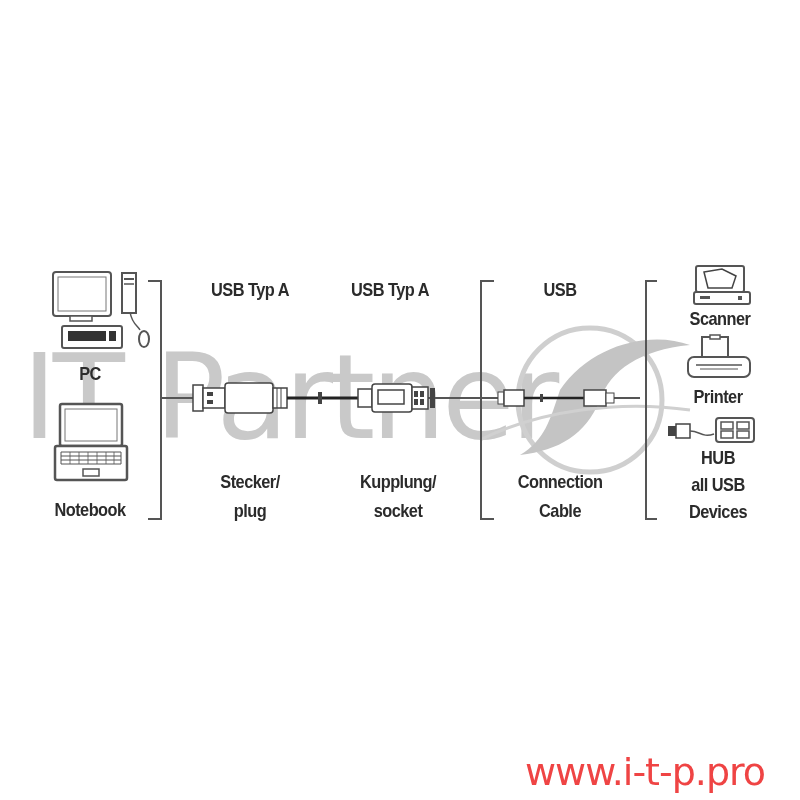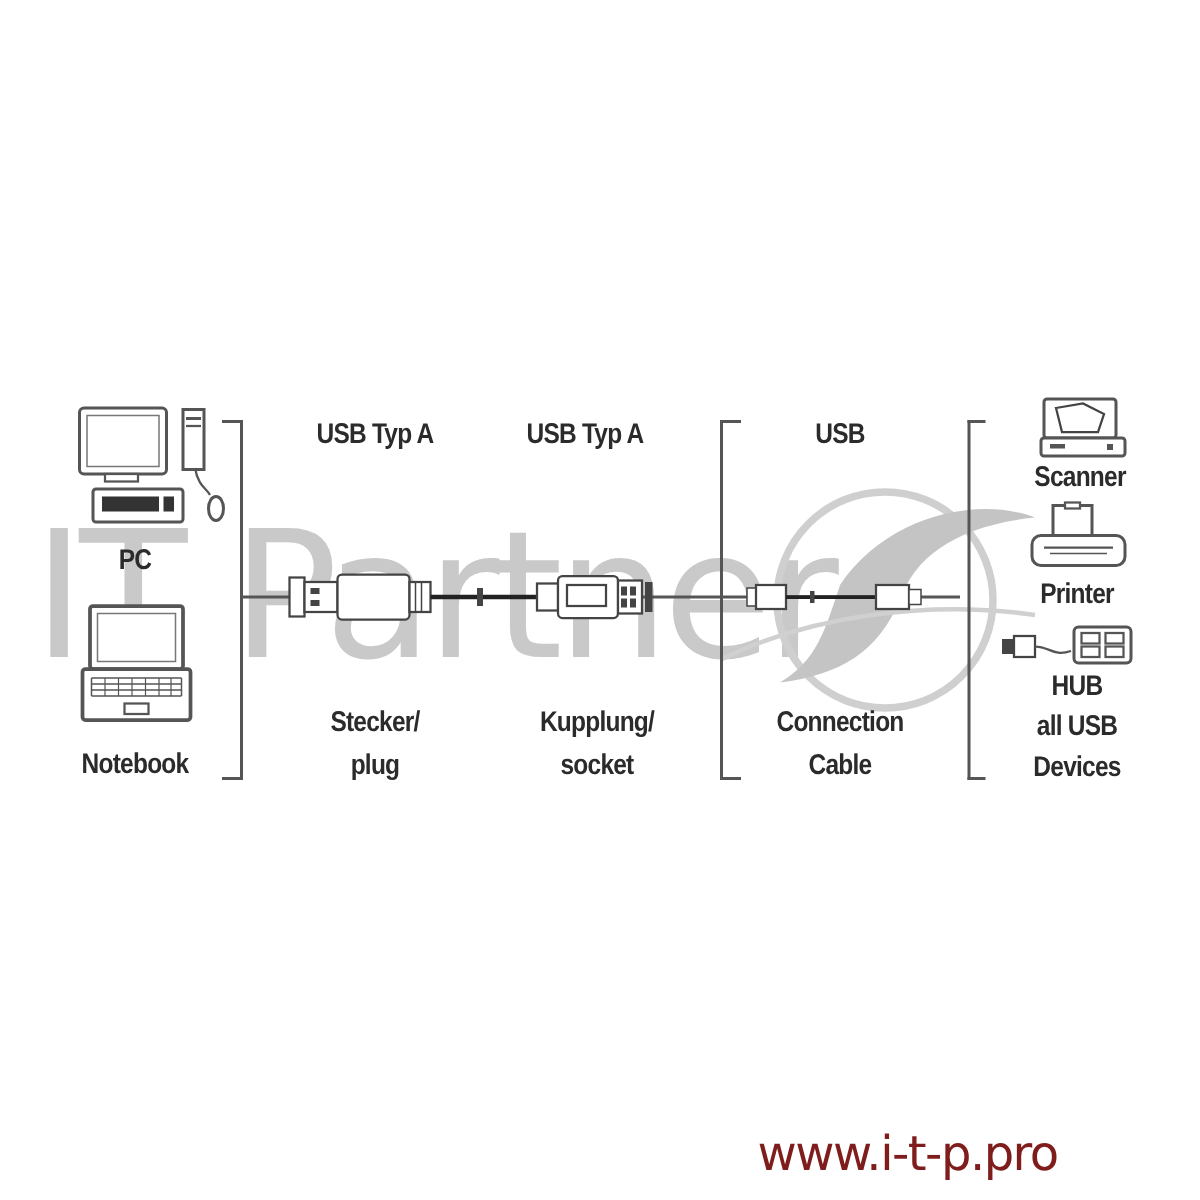--- a/index.html
+++ b/index.html
@@ -4,22 +4,22 @@
 <style>
   html, body { margin:0; padding:0; background:#ffffff; }
   body { width:800px; height:800px; position:relative; overflow:hidden;
          font-family:"DejaVu Sans Condensed","DejaVu Sans", sans-serif; }
   .lbl { position:absolute; font-weight:bold; color:#2b2b2b; font-size:19px;
          letter-spacing:-0.6px; text-align:center; line-height:27px;
          font-family:"Liberation Sans", sans-serif; transform:scaleX(0.86); transform-origin:center; }
   .bracket { position:absolute; border:2.5px solid #555; }
   .wm-text { position:absolute; color:#c9c9c9; font-family:"DejaVu Sans", sans-serif;
              font-weight:normal; font-size:118px; letter-spacing:-4px; line-height:1; }
-  .url { position:absolute; color:#7f1d1d; font-family:"DejaVu Sans", sans-serif; font-size:32px;
-         letter-spacing:-1px; }
+  .url { position:absolute; color:#ef4444; font-family:"DejaVu Sans", sans-serif; font-size:38px;
+         letter-spacing:-1px;margin-left:20px; }
   svg { position:absolute; overflow:visible; }
 </style>
 </head>
 <body>
 
 <div class="wm-text" style="left:22px; top:338px;">IT Partner</div>
 <svg width="800" height="800" style="left:0;top:0;">
   <circle cx="590" cy="400" r="72" fill="none" stroke="#cfcfcf" stroke-width="5"></circle>
   <path d="M 560 390 C 590 345, 650 330, 690 345 C 640 350, 610 370, 600 400 C 585 435, 560 450, 520 455 C 545 440, 550 420, 560 390 Z" fill="#c4c4c4"></path>
   <path d="M 480 440 C 540 410, 620 400, 690 410" fill="none" stroke="#d0d0d0" stroke-width="3"></path>

